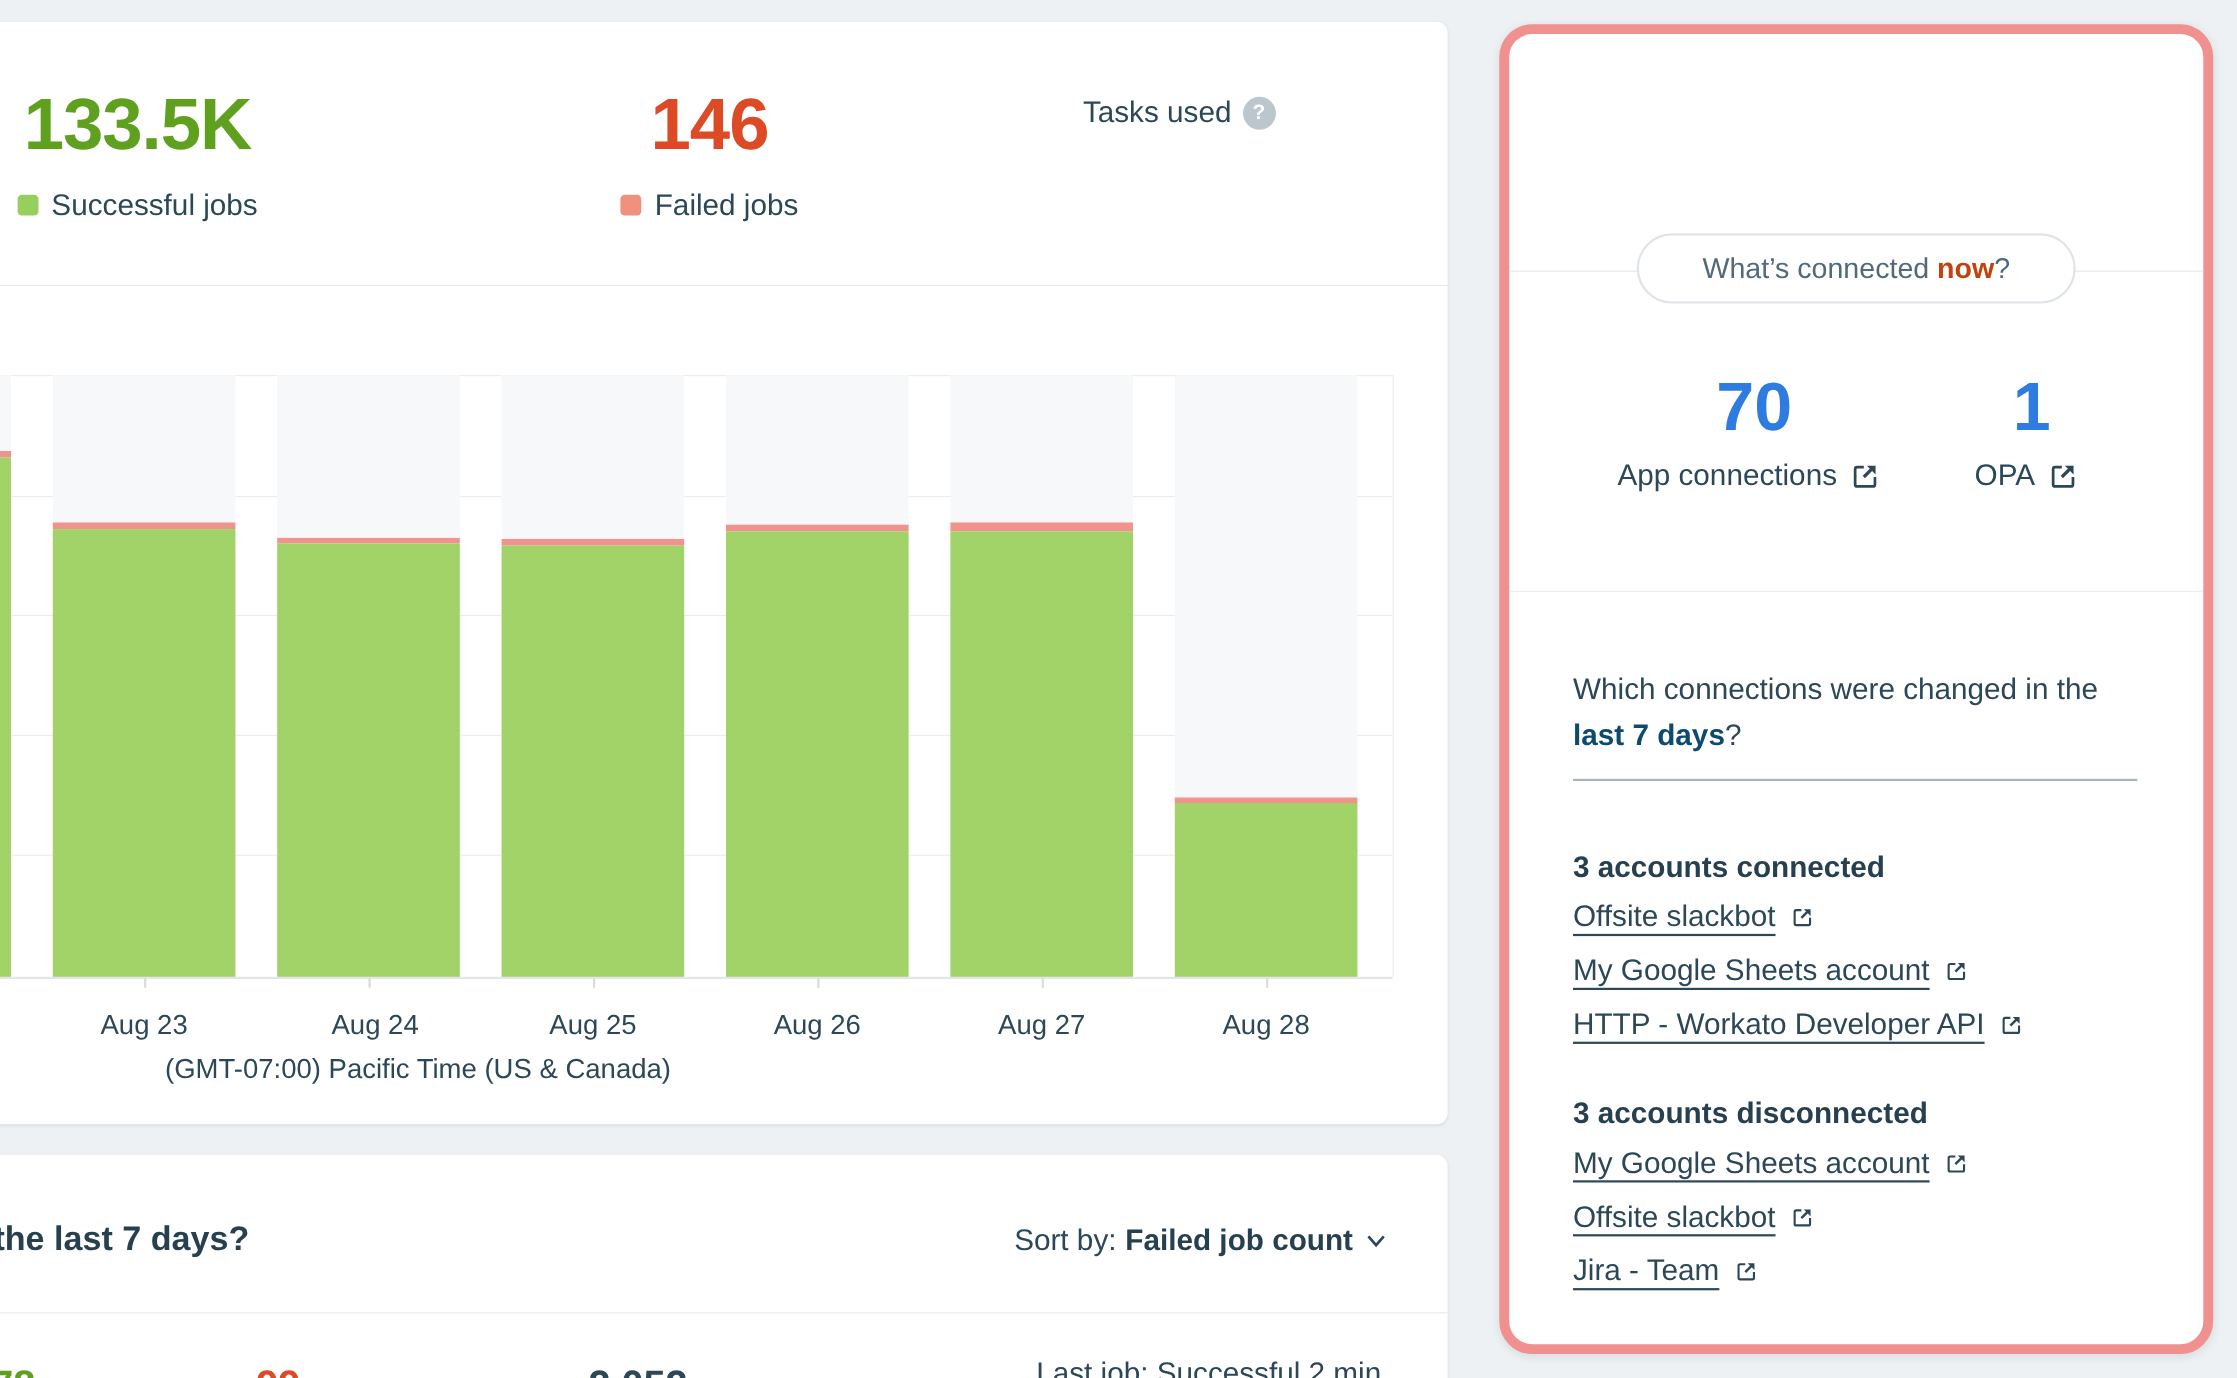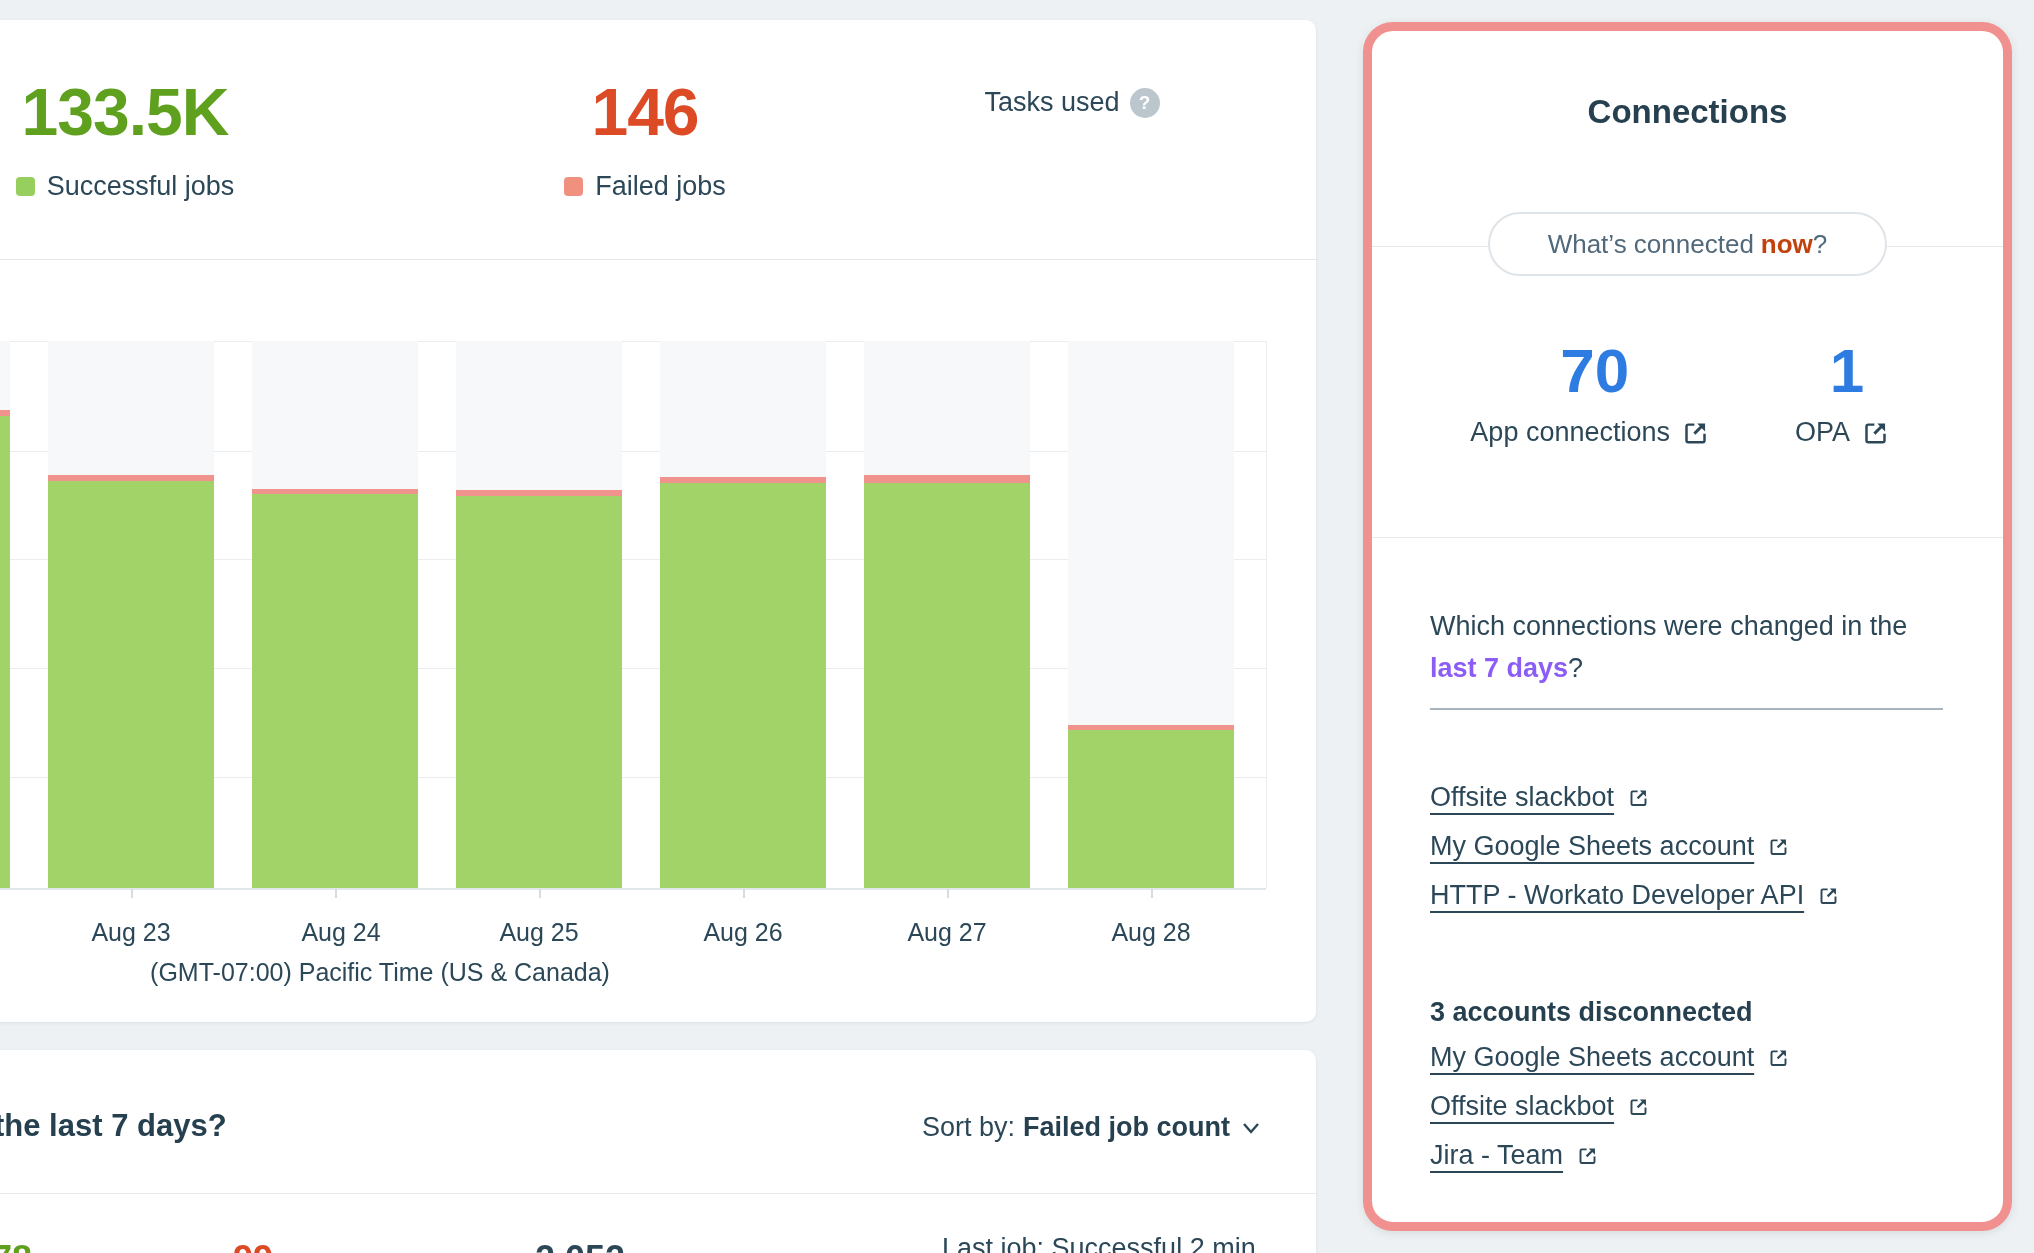--- a/index.html
+++ b/index.html
@@ -61,21 +61,21 @@
   .metric-col{position:absolute;top:302px;text-align:center;}
   .metric-col.c0{left:0;width:69%;}
   .metric-col.c1{left:55%;width:39%;}
   .metric-value{font-size:62px;font-weight:700;line-height:76px;color:#2e7ce1;padding-left:10px;}
   .metric-label{margin-top:8px;font-size:27px;color:#2c4858;display:flex;
                 align-items:center;justify-content:center;cursor:pointer;}
   .metric-label svg{margin-left:12px;}
   .conn-divider{position:absolute;top:506px;left:0;width:100%;height:1px;background:#e6eaed;}
   .question{position:absolute;top:574px;left:58px;width:510px;font-size:27px;
             line-height:42px;color:#2c4858;}
-  .question b{color:#8b5cf6;}
+  .question b{color:#0c4a6e;}
   .q-underline{position:absolute;top:677px;left:58px;width:513px;height:2px;background:#a9b5bc;}
   .acct-section{position:absolute;left:58px;right:30px;}
   .acct-section.connected{top:742px;}
   .acct-section.disconnected{top:966px;}
   .acct-heading{font-size:27px;font-weight:700;color:#26404f;line-height:30px;margin:0 0 6px 0;}
   .acct-link{display:flex;align-items:center;height:49px;font-size:27px;color:#2c4858;
              cursor:pointer;}
   .acct-link .txt{text-decoration:underline;text-underline-offset:7px;
                   text-decoration-thickness:1.5px;margin-right:14px;}
   .icon{display:inline-flex;color:#2c4858;}
@@ -178,21 +178,20 @@
   <div class="bottom-divider"></div>
   <div class="partial-row">
     <span class="pr-num" style="left:12px;color:#5fa11f">78</span>
     <span class="pr-num" style="left:253px;color:#dc4b26">99</span>
     <span class="pr-num" style="left:555px;color:#2c4857">2,052</span>
     <span class="pr-text" style="left:962px">Last job: Successful 2 min</span>
   </div>
 </section>
 
 <aside class="connections-card">
-  <h1 class="conn-title">Connections</h1>
   <div class="pill-line"></div>
   <div class="pill">
     <span>What’s connected </span>
     <b>now</b>
     <span>?</span>
   </div>
   <div id="metrics">
       <div class="metric-col c0">
         <div class="metric-value" style="color: rgb(46, 124, 225);">70</div>
         <div class="metric-label">
@@ -215,20 +214,21 @@
           </svg>
         </div>
       </div>
     </div>
   <div class="conn-divider"></div>
   <div class="question">
     <span>Which connections were changed in the </span><b>last 7 days</b><span>?</span>
   </div>
   <div class="q-underline"></div>
   <div class="acct-section connected" id="connected-section">
+      <h3 class="acct-heading">3 accounts connected</h3>
       <div class="acct-link">
         <span class="txt">Offsite slackbot</span>
         <span class="icon">
           <svg width="21" height="21" viewBox="0 0 24 24">
             <path d="M20 13v6a1.6 1.6 0 0 1-1.6 1.6H5.6A1.6 1.6 0 0 1 4 19V6.6A1.6 1.6 0 0 1 5.6 5H11" fill="none" stroke="currentColor" stroke-width="2.2"></path>
             <line x1="11" y1="13" x2="18" y2="6" stroke="currentColor" stroke-width="2.6"></line>
             <polygon points="13.5,4 20.5,4 20.5,11" fill="currentColor"></polygon>
           </svg>
         </span>
       </div>

